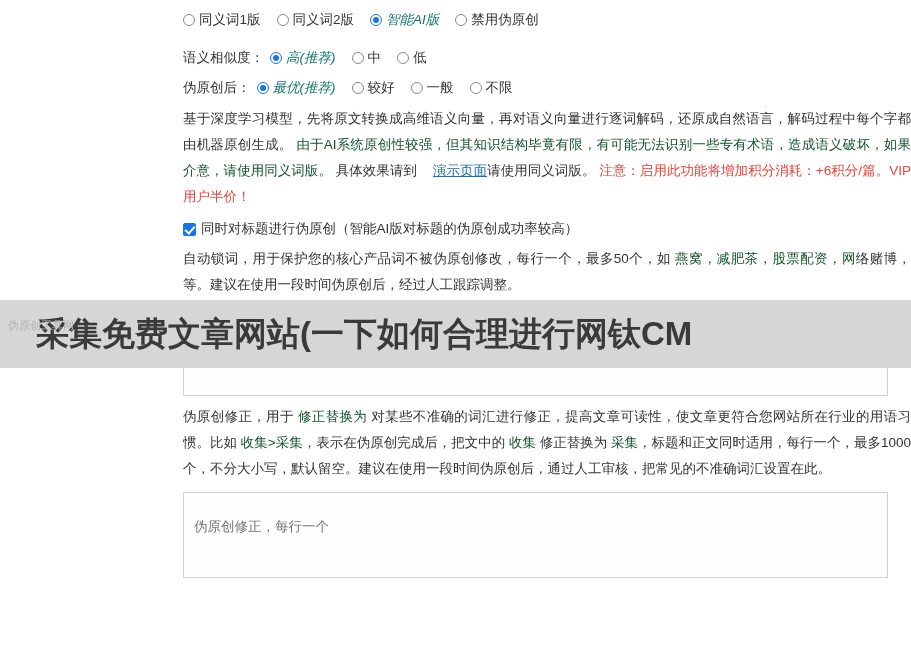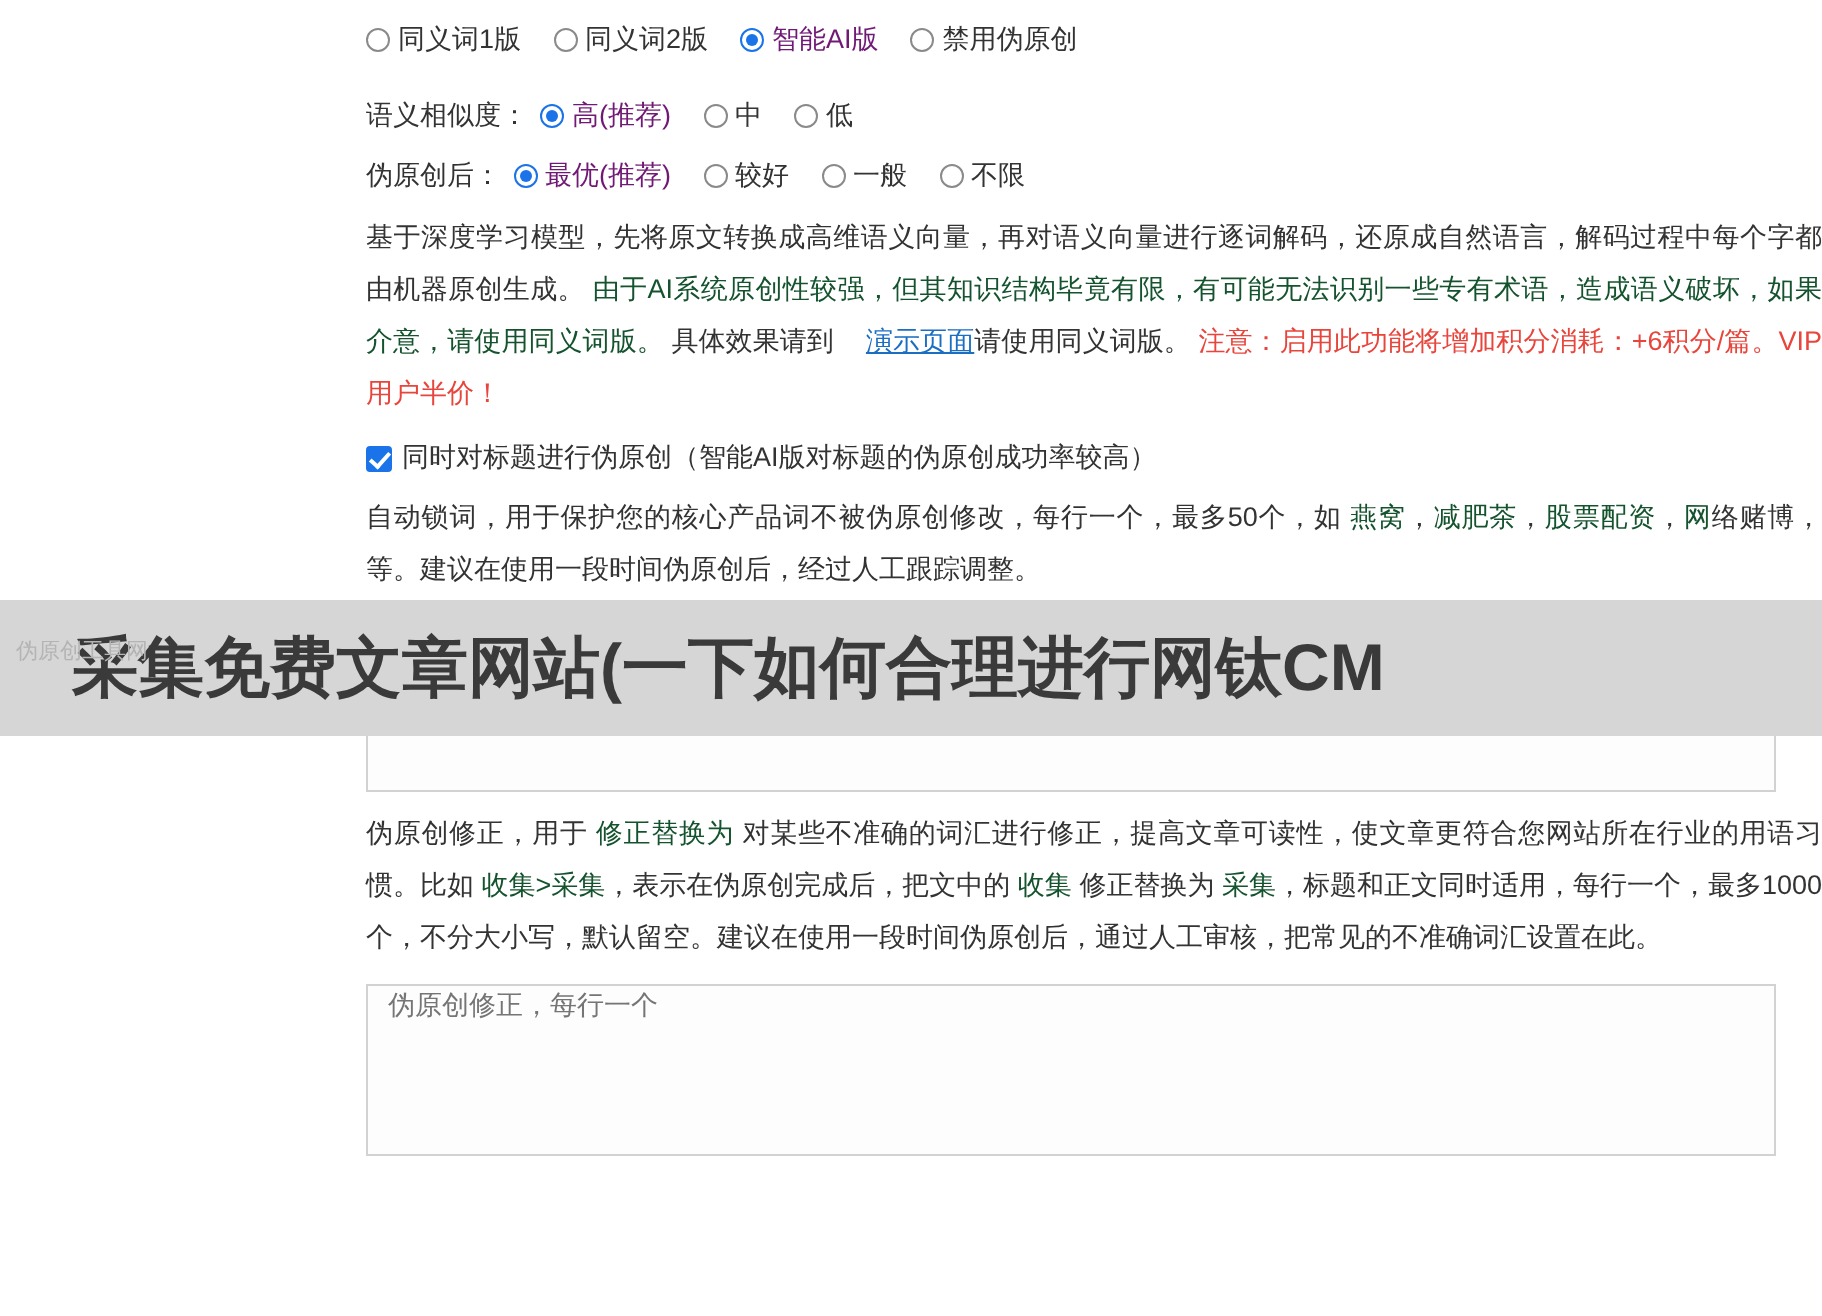--- a/index.html
+++ b/index.html
@@ -68,21 +68,22 @@
     top: 2px;
     width: 6px;
     height: 6px;
     border-radius: 50%;
     background: #1a73e8;
   }
   .opt .lab {
     color: #333;
   }
   .opt.checked .lab {
-    color: #701a75;
+    color: #0f766e;
+    font-style: italic;
   }
   .label-txt {
     color: #333;
     margin-right: 6px;
     white-space: nowrap;
   }
   .desc {
     line-height: 26px;
     color: #333;
     margin-top: 8px;
@@ -127,21 +128,21 @@
   }
   textarea {
     display: block;
     width: 705px;
     box-sizing: border-box;
     border: 1px solid #d2d2d2;
     background: #fdfdfd;
     font-family: "Liberation Sans", sans-serif;
     font-size: 13.5px;
     color: #9b9b9b;
-    padding: 0 10px;
+    padding: 24px 10px;
     resize: none;
     outline: none;
     line-height: 20px;
   }
   #textarea-lock {
     height: 90px;
     margin-top: 8px;
   }
   #textarea-fix {
     height: 86px;

